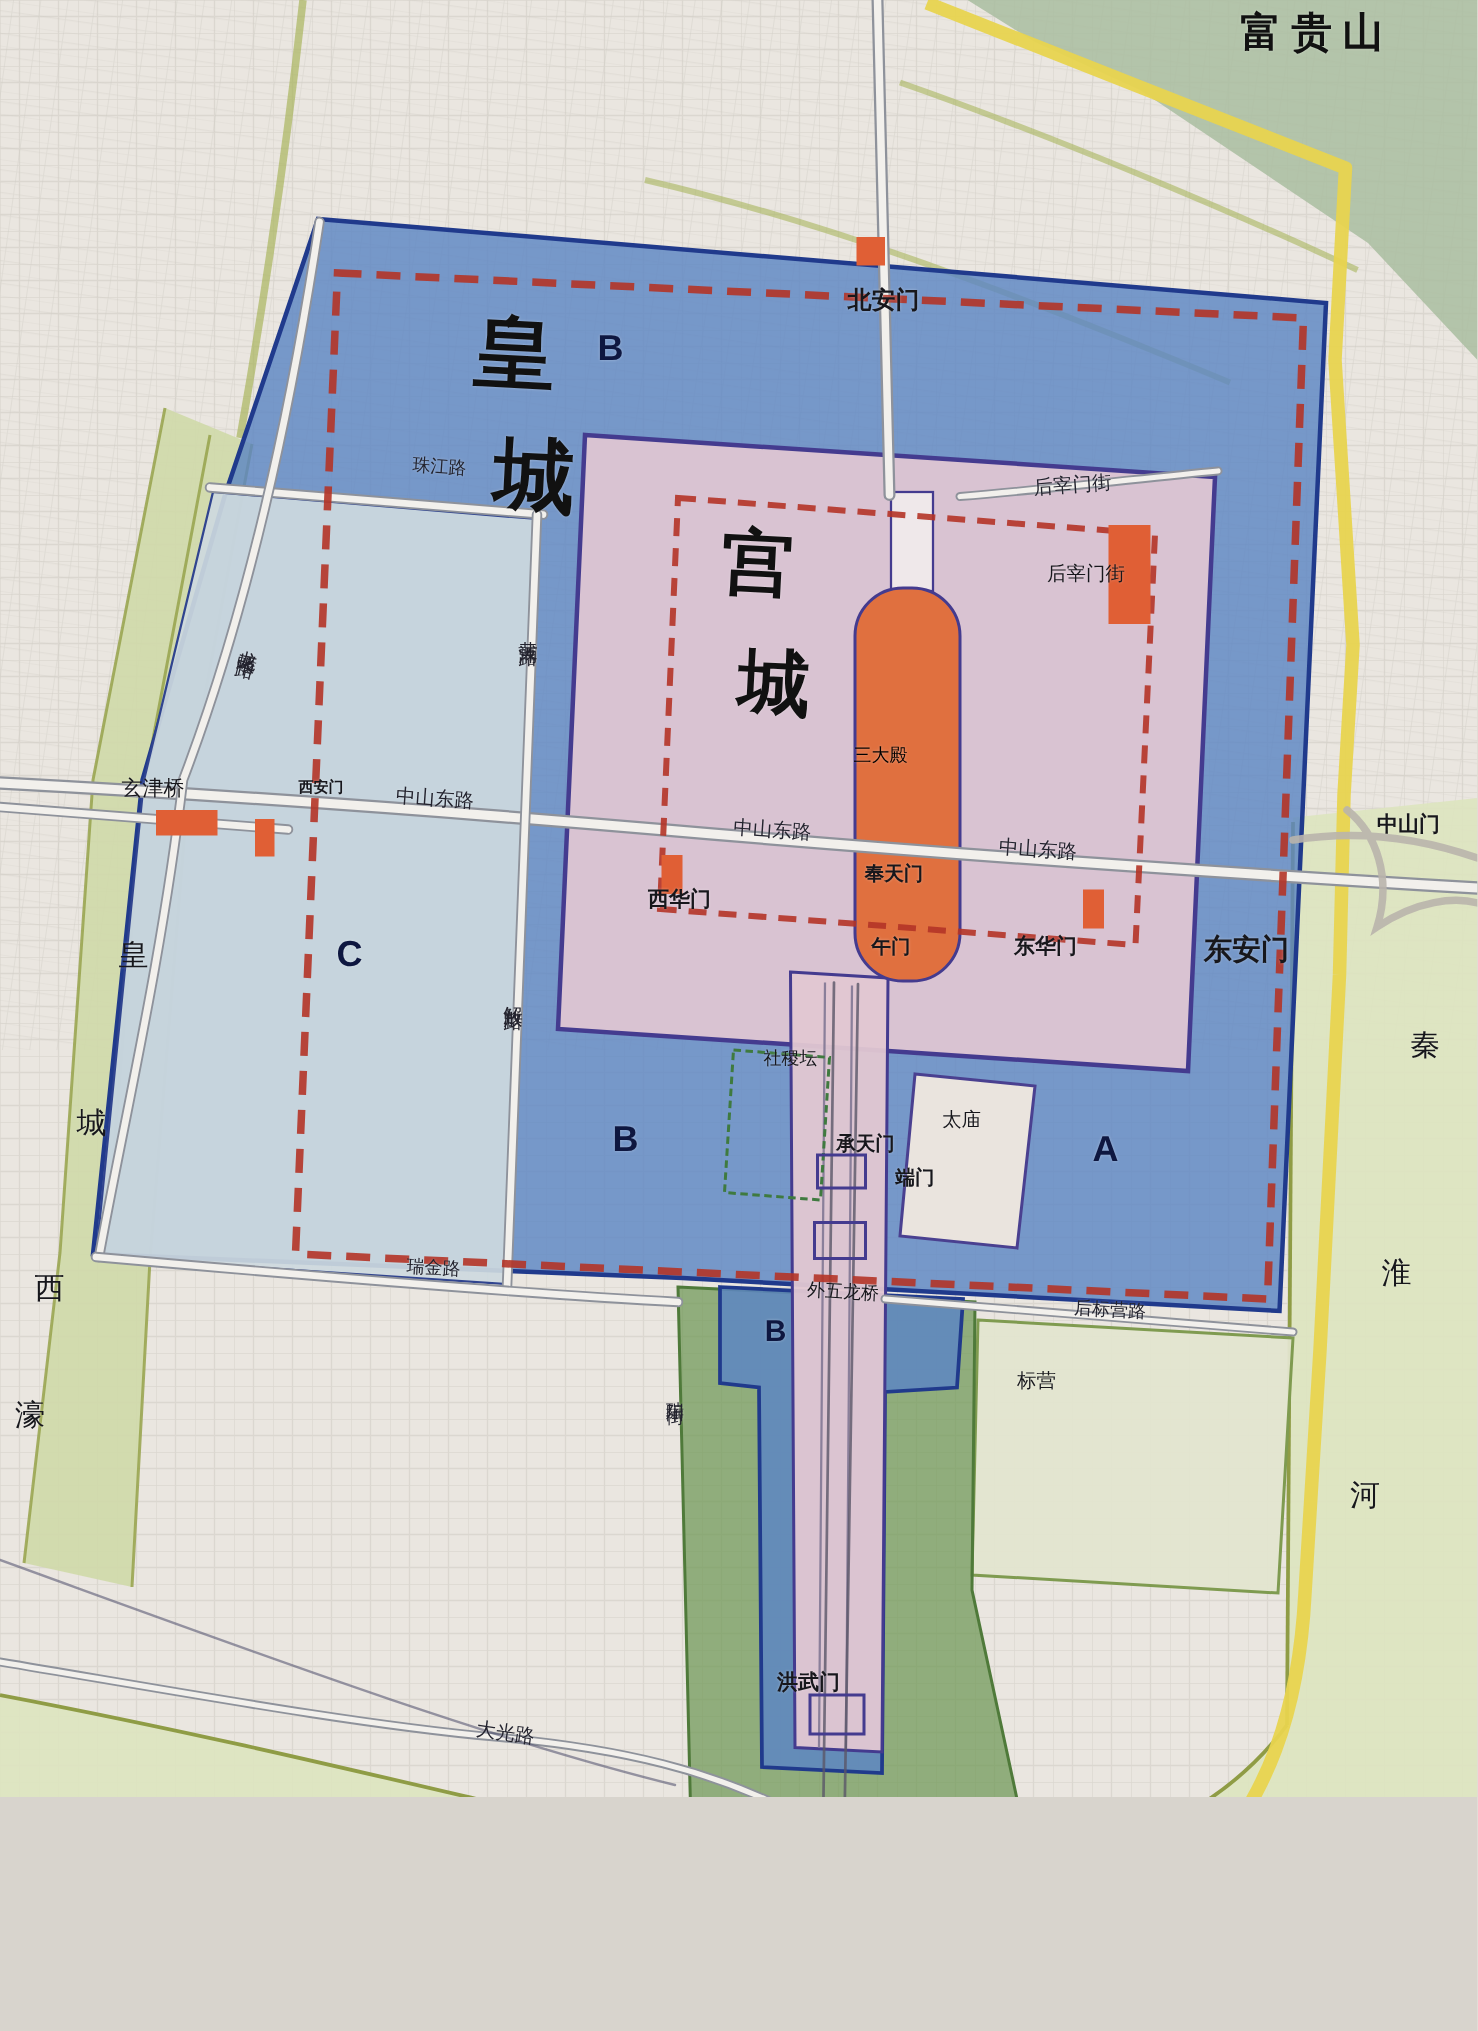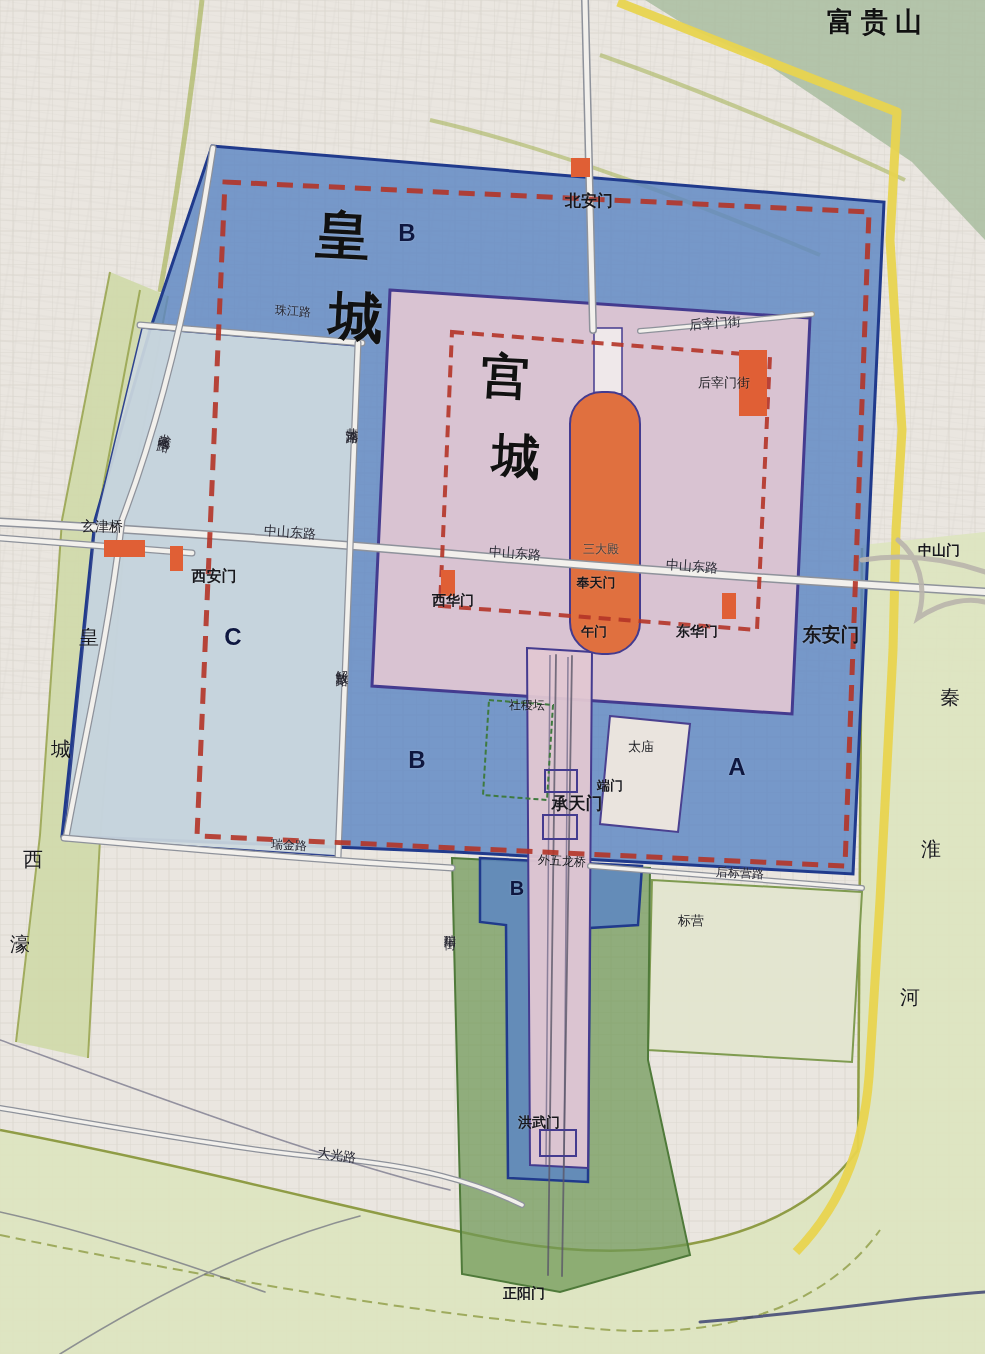--- a/index.html
+++ b/index.html
@@ -1,16 +1,16 @@
 <!DOCTYPE html>
 <html><head>
 <meta charset="utf-8">
 <style>
   html,body{margin:0;padding:0;background:#d8d4cd;}
-  .map{position:relative;width:985px;height:1354px;overflow:hidden;background:#eae6e0;
+  .map{position:relative;width:985px;height:1198px;overflow:hidden;background:#eae6e0;
        font-family:"Liberation Sans",sans-serif;}
   .map svg{position:absolute;inset:0;}
   .lbl{position:absolute;transform:translate(-50%,-50%);white-space:nowrap;
        font-family:"Liberation Serif",serif;color:#17171c;line-height:1;
        text-shadow:0 0 2px rgba(255,255,255,.35);}
   .v{writing-mode:vertical-rl;text-orientation:upright;letter-spacing:2px;}
   .zone-letter{font-family:"Liberation Sans",sans-serif;font-weight:bold;color:#0e1740;}
   .big{font-weight:700;color:#111;}
   .road{color:#23232e;}
   .gate{font-weight:600;}
@@ -125,45 +125,45 @@
 
 <div class="lbl big" style="left:343px;top:236px;font-size:54px;transform:translate(-50%,-50%) rotate(3deg);">皇</div>
 <div class="lbl big" style="left:356px;top:318px;font-size:54px;transform:translate(-50%,-50%) rotate(3deg);">城</div>
 <div class="lbl zone-letter" style="left:407px;top:233px;font-size:24px;">B</div>
 
 <div class="lbl road" style="left:293px;top:311px;font-size:12px;transform:translate(-50%,-50%) rotate(4deg);">珠江路</div>
 <div class="lbl road v" style="left:352px;top:420px;font-size:13px;">黄浦路</div>
 <div class="lbl road v" style="left:168px;top:428px;font-size:13px;transform:translate(-50%,-50%) rotate(14deg);">龙蟠中路</div>
 
 <div class="lbl" style="left:102px;top:527px;font-size:14px;">玄津桥</div>
-<div class="lbl gate" style="left:214px;top:576px;font-size:15px;">西安门</div>
+<div class="lbl gate" style="left:214px;top:526px;font-size:10px;">西安门</div>
 <div class="lbl road" style="left:290px;top:532px;font-size:13px;transform:translate(-50%,-50%) rotate(4deg);">中山东路</div>
 <div class="lbl zone-letter" style="left:233px;top:637px;font-size:24px;">C</div>
 <div class="lbl road v" style="left:342px;top:663px;font-size:13px;">解放路</div>
 
 <div class="lbl big" style="left:505px;top:377px;font-size:48px;transform:translate(-50%,-50%) rotate(3deg);">宫</div>
 <div class="lbl big" style="left:516px;top:457px;font-size:48px;transform:translate(-50%,-50%) rotate(3deg);">城</div>
 
 <div class="lbl road" style="left:715px;top:323px;font-size:13px;transform:translate(-50%,-50%) rotate(-4deg);">后宰门街</div>
 <div class="lbl" style="left:724px;top:382px;font-size:13px;">后宰门街</div>
-<div class="lbl" style="left:601px;top:503px;font-size:12px;color:#404040;margin-top:46px;">三大殿</div>
+<div class="lbl" style="left:587px;top:503px;font-size:12px;color:#000000;">三大殿</div>
 
 <div class="lbl road" style="left:515px;top:553px;font-size:13px;transform:translate(-50%,-50%) rotate(4deg);">中山东路</div>
 <div class="lbl road" style="left:692px;top:566px;font-size:13px;transform:translate(-50%,-50%) rotate(4deg);">中山东路</div>
 <div class="lbl gate" style="left:596px;top:582px;font-size:13px;">奉天门</div>
 <div class="lbl gate" style="left:594px;top:631px;font-size:13px;">午门</div>
 <div class="lbl gate" style="left:453px;top:601px;font-size:14px;">西华门</div>
 <div class="lbl gate" style="left:697px;top:608px;font-size:14px;margin-top:24px;">东华门</div>
 <div class="lbl gate" style="left:831px;top:634px;font-size:19px;">东安门</div>
 <div class="lbl gate" style="left:911px;top:551px;font-size:14px;margin-left:28px;">中山门</div>
 
 <div class="lbl" style="left:527px;top:705px;font-size:12px;">社稷坛</div>
 <div class="lbl gate" style="left:610px;top:753px;font-size:13px;margin-top:32px;">端门</div>
 <div class="lbl" style="left:641px;top:746px;font-size:13px;">太庙</div>
-<div class="lbl gate" style="left:577px;top:803px;font-size:17px;">承天门</div>
+<div class="lbl gate" style="left:577px;top:762px;font-size:13px;">承天门</div>
 <div class="lbl zone-letter" style="left:737px;top:767px;font-size:24px;">A</div>
 <div class="lbl zone-letter" style="left:417px;top:760px;font-size:24px;">B</div>
 
 <div class="lbl road" style="left:289px;top:845px;font-size:12px;transform:translate(-50%,-50%) rotate(3deg);">瑞金路</div>
 <div class="lbl" style="left:562px;top:861px;font-size:12px;transform:translate(-50%,-50%) rotate(3deg);">外五龙桥</div>
 <div class="lbl road" style="left:740px;top:873px;font-size:12px;transform:translate(-50%,-50%) rotate(3deg);">后标营路</div>
 <div class="lbl zone-letter" style="left:517px;top:888px;font-size:20px;">B</div>
 <div class="lbl" style="left:691px;top:920px;font-size:13px;">标营</div>
 <div class="lbl road v" style="left:450px;top:928px;font-size:12px;">瑞阳街</div>
 

